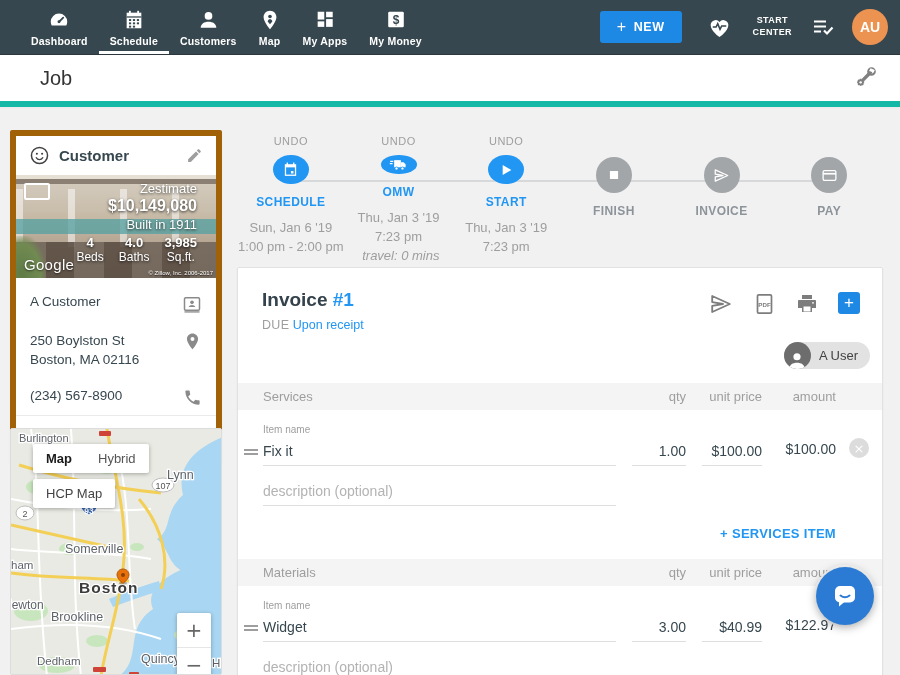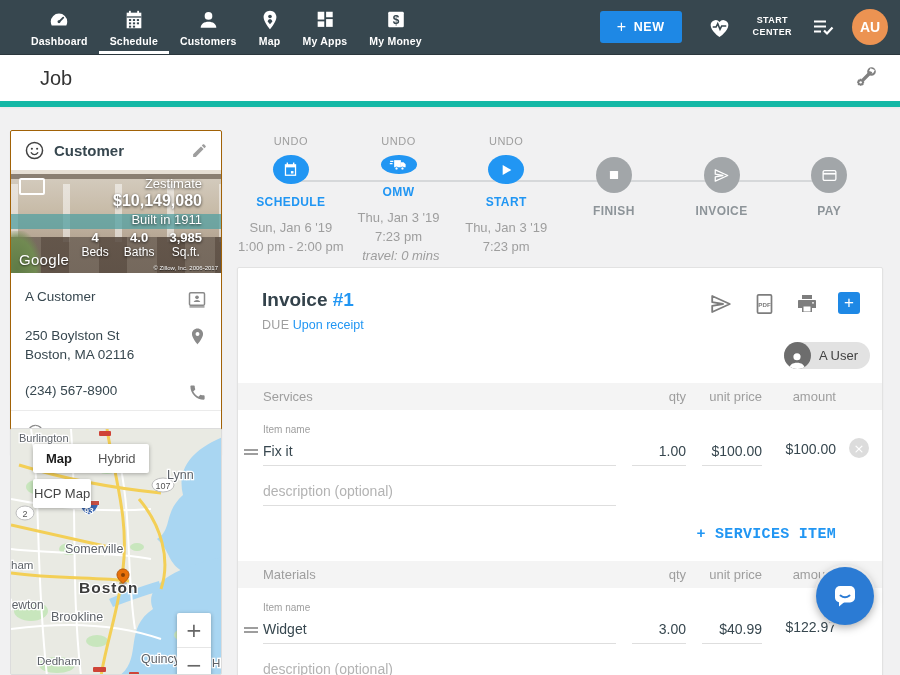--- a/index.html
+++ b/index.html
@@ -47,21 +47,21 @@
     height:52px; background:#fff; display:flex; align-items:center;
     padding:0 22px 0 40px; border-bottom:6px solid #14b8a6;
     box-shadow:0 1px 2px rgba(0,0,0,.04);
   }
   .page-title { font-size:20px; color:#333; font-weight:500; }
   .job-tools { margin-left:auto; cursor:pointer; }
 
   
   .customer-card {
     position:absolute; left:10px; top:130px; width:212px; background:#fff;
-    border:1px solid #a16207; border-radius:2px; box-shadow:0 1px 2px rgba(0,0,0,.06);
+    border:6px solid #a16207; border-radius:2px; box-shadow:0 1px 2px rgba(0,0,0,.06);
   }
   .cc-header { display:flex; align-items:center; padding:9px 13px; }
   .cc-title { font-size:15px; font-weight:bold; color:#37474f; margin-left:9px; }
   .cc-edit { margin-left:auto; cursor:pointer; }
 
   .cc-photo { position:relative; height:103px; overflow:hidden; cursor:pointer;
     background:linear-gradient(180deg,#d6cec2 0%,#c8bca9 38%,#b3a391 70%,#9c8d7d 100%); }
   .cc-photo .cornice { position:absolute; top:0; left:0; right:0; height:9px; background:#e6dfd4; border-bottom:5px solid #8a7f72; }
   .cc-photo .columns { position:absolute; top:14px; left:0; right:0; height:58px;
     background:repeating-linear-gradient(90deg, rgba(255,255,255,.5) 0 7px, rgba(0,0,0,0) 7px 52px); }
@@ -98,21 +98,21 @@
   .map-card {
     position:absolute; left:10px; top:428px; width:212px; height:247px; overflow:hidden;
     background:#e8eae3; border:1px solid #dcdcdc; border-radius:2px; cursor:pointer;
   }
   .map-svg { position:absolute; inset:0; }
   .map-btns { position:absolute; top:15px; left:22px; display:flex;
     background:#fff; border-radius:2px; box-shadow:0 1px 4px rgba(0,0,0,.3); }
   .map-btn { font-size:13px; padding:7px 13px; cursor:pointer; color:#555; white-space:nowrap; }
   .map-btn.sel { font-weight:bold; color:#1b1b1b; }
   .hcp-btn { position:absolute; top:50px; left:22px; background:#fff; border-radius:2px;
-    box-shadow:0 1px 4px rgba(0,0,0,.3); font-size:13px; padding:7px 1px; color:#444; cursor:pointer; }
+    box-shadow:0 1px 4px rgba(0,0,0,.3); font-size:13px; padding:7px 13px; color:#444; cursor:pointer; }
   .zoom-ctl { position:absolute; left:166px; top:184px; width:34px; background:#fff;
     border-radius:2px; box-shadow:0 1px 4px rgba(0,0,0,.3); }
   .zoom-btn { height:34px; display:flex; align-items:center; justify-content:center;
     font-size:20px; color:#666; cursor:pointer; font-family:"DejaVu Sans", sans-serif; }
   .zoom-btn + .zoom-btn { border-top:1px solid #e6e6e6; }
 
   
   .main { position:absolute; left:237px; top:135px; width:646px; }
   .timeline { position:relative; display:flex; height:122px; }
   .tl-line { position:absolute; left:54px; right:52px; top:45px; height:2px; background:#d6d8da; }
@@ -167,21 +167,21 @@
   .num-input { text-align:right; }
   .amount-cell { text-align:right; font-size:14px; color:#37474f; padding-bottom:9px; }
   .remove-cell { display:flex; justify-content:center; padding-bottom:8px; }
   .x-circle { width:20px; height:20px; border-radius:50%; background:#dcdcdc; color:#fff;
     display:flex; align-items:center; justify-content:center; font-size:13px; cursor:pointer;
     font-family:"DejaVu Sans", sans-serif; }
   .desc-row { margin-top:14px; }
   .desc-input { color:#37474f; }
   .desc-input::placeholder { color:#b3b3b3; }
   .add-row { display:flex; justify-content:flex-end; padding:20px 46px 18px 0; }
-  .add-link { font-size:15px; font-weight:bold; color:#2196F3; letter-spacing:.3px; cursor:pointer;font-family:Liberation Mono, monospace; }
+  .add-link { font-size:13px; font-weight:bold; color:#2196F3; letter-spacing:.3px; cursor:pointer; }
 
   
   .chat-launcher {
     position:absolute; left:816px; top:567px; width:58px; height:58px; border-radius:50%;
     background:#2B7BD4; box-shadow:0 2px 10px rgba(0,0,0,.35), 0 0 0 2px rgba(255,255,255,.9);
     display:flex; align-items:center; justify-content:center; cursor:pointer; z-index:50;
   }
 </style>
 </head>
 <body>

